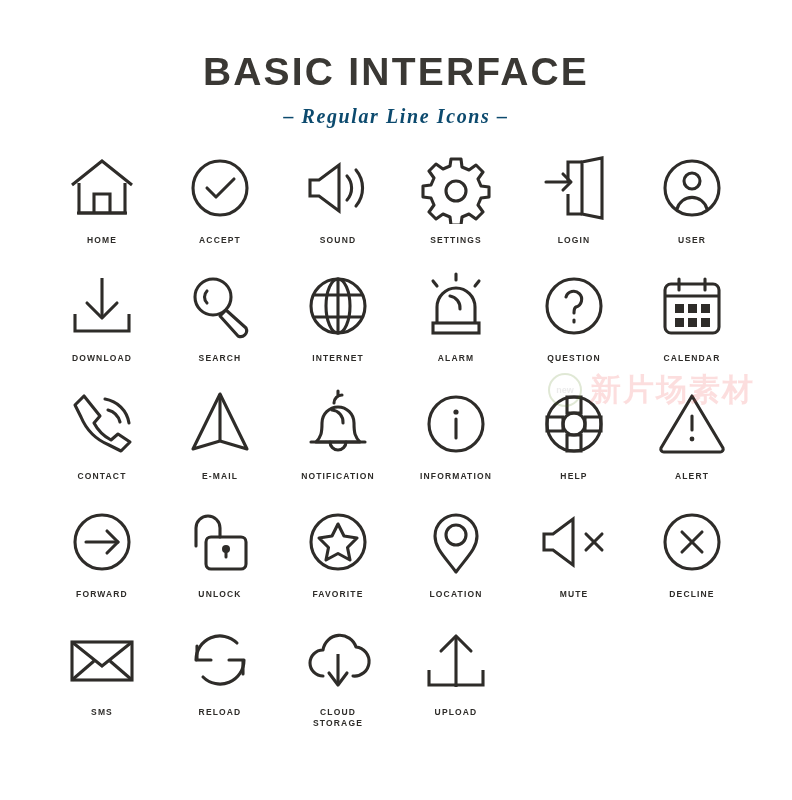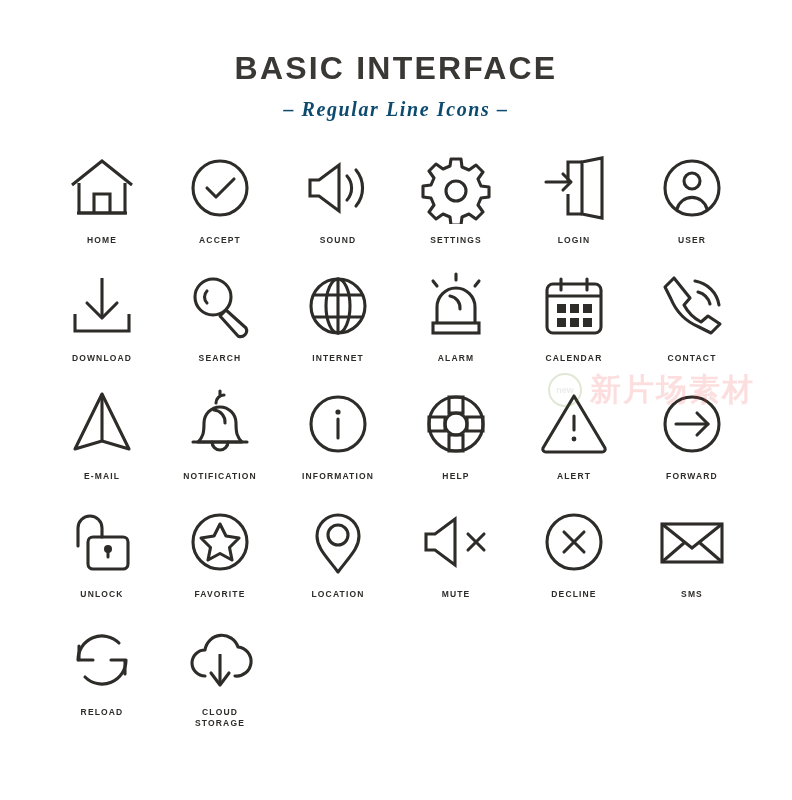--- a/index.html
+++ b/index.html
@@ -25,21 +25,21 @@
   
   #title-block {
     position: absolute;
     top: 52px;
     left: 0;
     width: 792px;
     text-align: center;
   }
   #main-title {
     font-family: "Liberation Sans", sans-serif;
-    font-size: 32px;
+    font-size: 39px;
     font-weight: bold;
     letter-spacing: 2.2px;
     color: #3a3834;
     line-height: 1.05;
     margin: 0;
   }
   #sub-title {
     font-family: "Liberation Serif", serif;
     font-style: italic;
     font-size: 20px;
@@ -237,20 +237,30 @@
             <path fill="none" stroke="#2e2c29" stroke-width="3.1" stroke-linecap="round" stroke-linejoin="round" d="M36 10V4"></path>
             <path fill="none" stroke="#2e2c29" stroke-width="3.1" stroke-linecap="round" stroke-linejoin="round" d="M17 16 13 11"></path>
             <path fill="none" stroke="#2e2c29" stroke-width="3.1" stroke-linecap="round" stroke-linejoin="round" d="M55 16 59 11"></path>
           </svg>
         </div>
         <div class="icon-label">ALARM</div>
       </div>
       <div class="icon-cell">
         <div class="icon-art">
           <svg viewBox="0 0 72 72">
+            <circle fill="none" stroke="#2e2c29" stroke-width="3.1" stroke-linecap="round" stroke-linejoin="round" cx="36" cy="36" r="27"></circle>
+            <path fill="none" stroke="#2e2c29" stroke-width="3.1" stroke-linecap="round" stroke-linejoin="round" d="M28 27a8 8 0 1 1 10 10c-2 1-2 3-2 6"></path>
+            <path fill="none" stroke="#2e2c29" stroke-width="3.1" stroke-linecap="round" stroke-linejoin="round" d="M36 50v2"></path>
+          </svg>
+        </div>
+        <div class="icon-label">QUESTION</div>
+      </div>
+      <div class="icon-cell">
+        <div class="icon-art">
+          <svg viewBox="0 0 72 72">
             <rect fill="none" stroke="#2e2c29" stroke-width="3.1" stroke-linecap="round" stroke-linejoin="round" x="9" y="14" width="54" height="49" rx="6"></rect>
             <path fill="none" stroke="#2e2c29" stroke-width="3.1" stroke-linecap="butt" stroke-linejoin="miter" d="M9 26h54"></path>
             <path fill="none" stroke="#2e2c29" stroke-width="3.1" stroke-linecap="round" stroke-linejoin="round" d="M23 9v11"></path>
             <path fill="none" stroke="#2e2c29" stroke-width="3.1" stroke-linecap="round" stroke-linejoin="round" d="M49 9v11"></path>
             <rect fill="#2e2c29" x="19" y="34" width="9" height="9"></rect>
             <rect fill="#2e2c29" x="32" y="34" width="9" height="9"></rect>
             <rect fill="#2e2c29" x="45" y="34" width="9" height="9"></rect>
             <rect fill="#2e2c29" x="19" y="48" width="9" height="9"></rect>
             <rect fill="#2e2c29" x="32" y="48" width="9" height="9"></rect>
             <rect fill="#2e2c29" x="45" y="48" width="9" height="9"></rect>
@@ -408,20 +418,30 @@
         <div class="icon-art">
           <svg viewBox="0 0 72 72">
             <path fill="none" stroke="#2e2c29" stroke-width="3.1" stroke-linecap="round" stroke-linejoin="round" d="M21 52a13 13 0 0 1 0-26 17 17 0 0 1 33-3 12 12 0 0 1-3 29"></path>
             <path fill="none" stroke="#2e2c29" stroke-width="3.1" stroke-linecap="butt" stroke-linejoin="miter" d="M36 30v31"></path>
             <path fill="none" stroke="#2e2c29" stroke-width="3.1" stroke-linecap="round" stroke-linejoin="round" d="M27 49l9 12 9-12"></path>
           </svg>
         </div>
         <div class="icon-label">CLOUD
 STORAGE</div>
       </div>
+      <div class="icon-cell">
+        <div class="icon-art">
+          <svg viewBox="0 0 72 72">
+            <path fill="none" stroke="#2e2c29" stroke-width="3.1" stroke-linecap="butt" stroke-linejoin="miter" d="M36 63V12"></path>
+            <path fill="none" stroke="#2e2c29" stroke-width="3.1" stroke-linecap="round" stroke-linejoin="round" d="M21 27 36 12 51 27"></path>
+            <path fill="none" stroke="#2e2c29" stroke-width="3.1" stroke-linecap="butt" stroke-linejoin="miter" d="M9 46v15h54V46"></path>
+          </svg>
+        </div>
+        <div class="icon-label">UPLOAD</div>
+      </div>
     </div>
 
   <div id="watermark">
     <div class="wm-badge">new</div>
     <div class="wm-text">新片场素材</div>
   </div>
 
 </div>
 
 </body></html>

